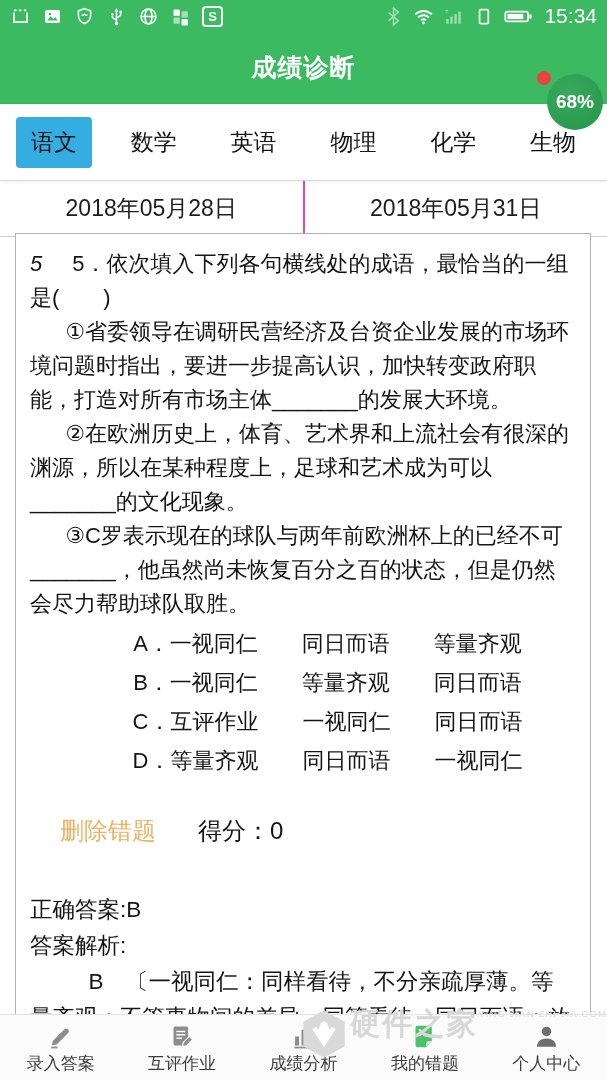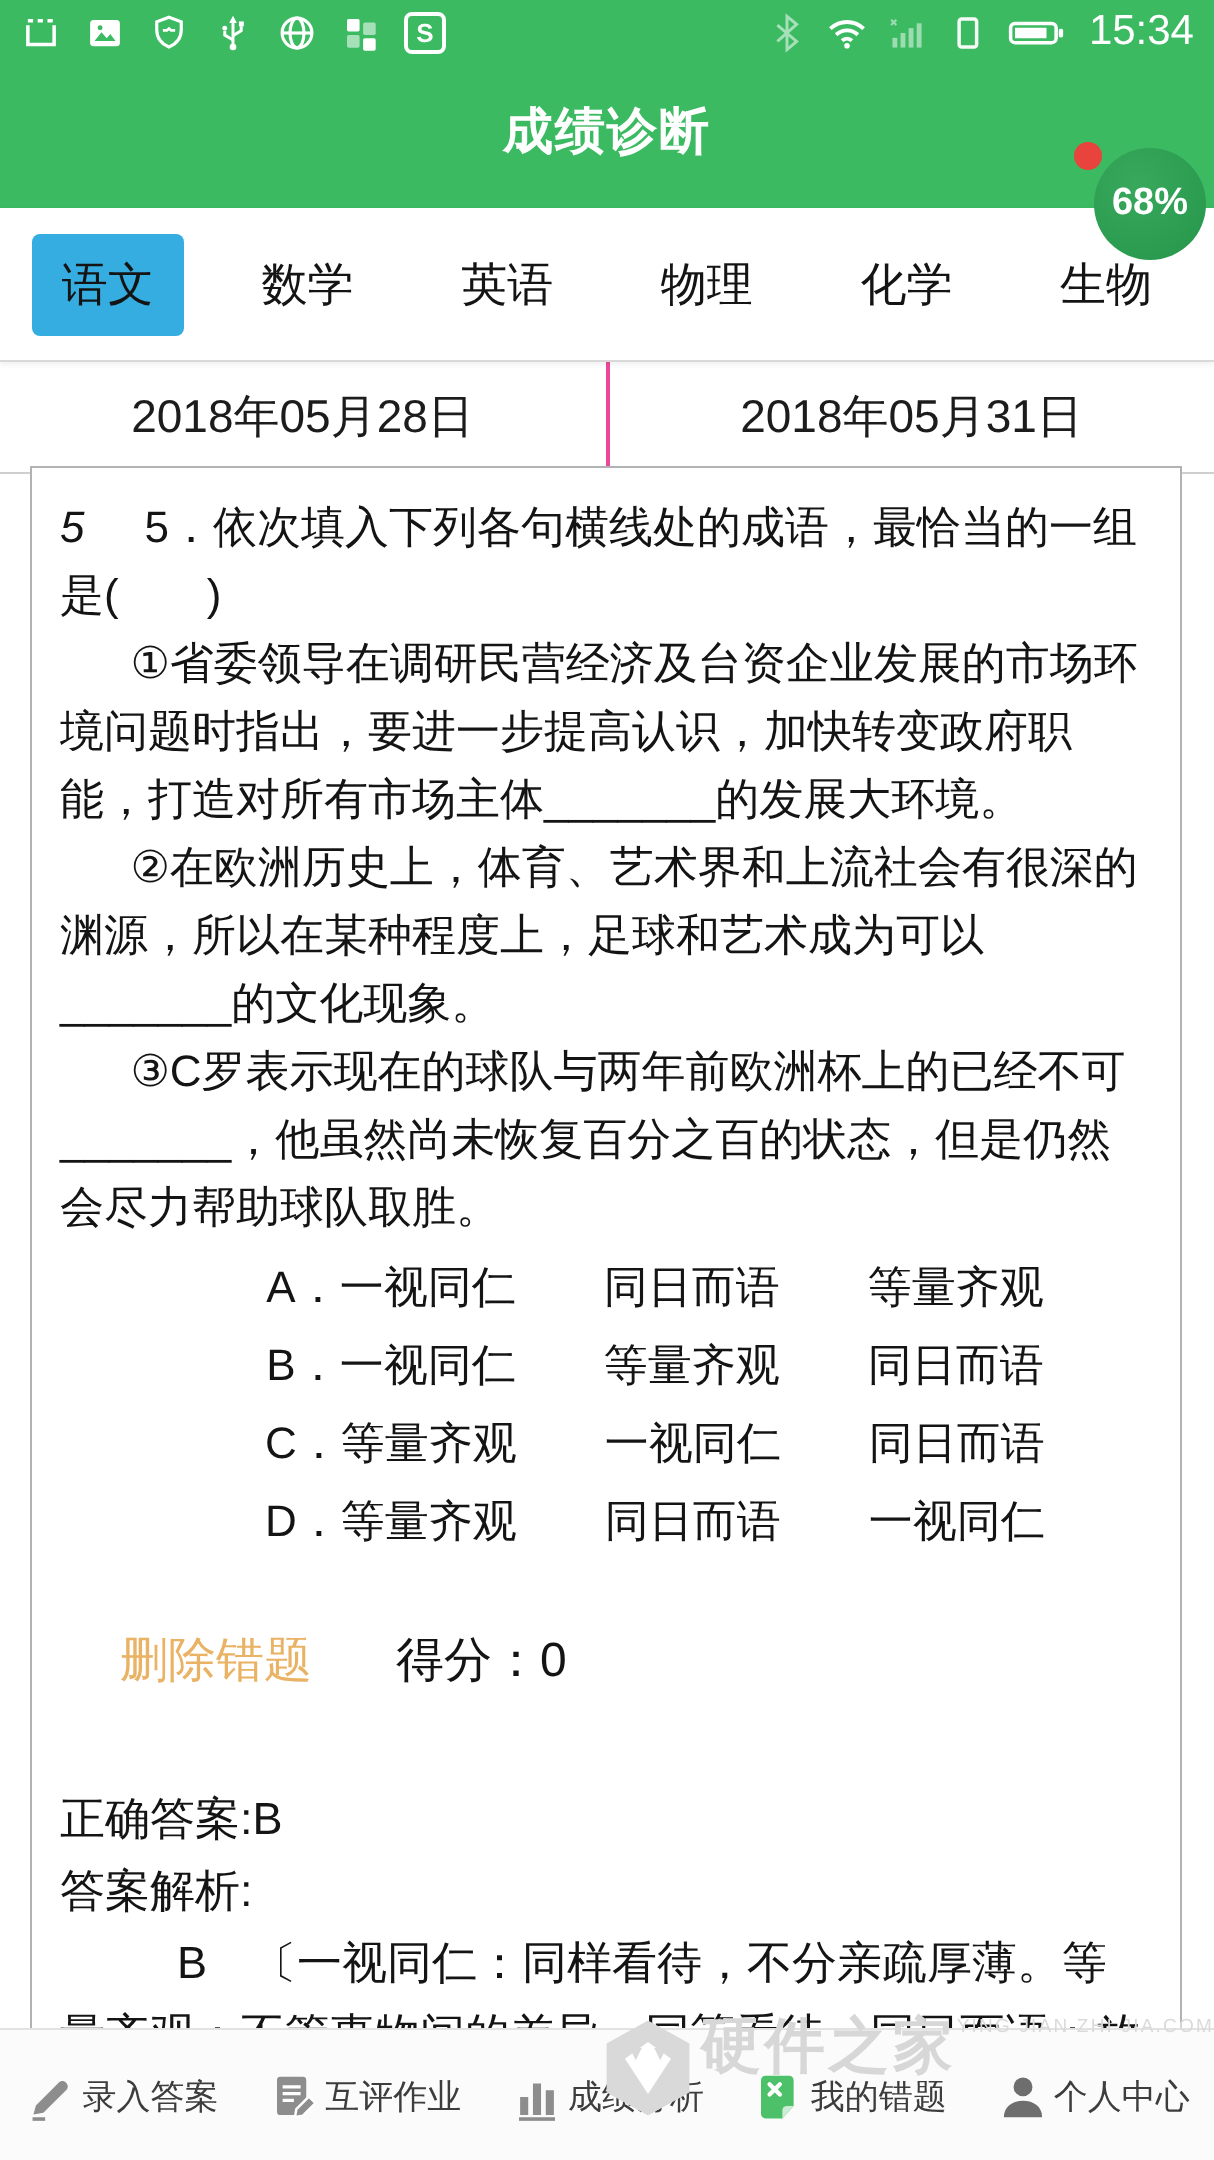--- a/index.html
+++ b/index.html
@@ -22,21 +22,20 @@
     width:17px;height:17px;border:2px solid #fff;border-radius:4px;color:#fff;
     font-weight:bold;font-size:13px;line-height:17px;text-align:center;
   }
   .sb-time{font-size:21px;color:#fff;margin-left:2px;}
 
   
   .app-header{height:72px;background:#3bba62;position:relative;}
   .page-title{
     text-align:center;line-height:70px;color:#fff;font-size:25px;font-weight:bold;
     letter-spacing:1px;
-    font-family:Liberation Serif, serif;
   }
   .score-badge{
     position:absolute;right:4px;top:42px;width:56px;height:56px;border-radius:50%;
     background:radial-gradient(circle at 38% 32%,#38a95c 0%,#2d9e52 55%,#27954b 100%);
     color:#fff;font-size:19px;font-weight:bold;display:flex;align-items:center;
     justify-content:center;z-index:3;
   }
   .notif-dot{
     position:absolute;right:56px;top:39px;width:14px;height:14px;border-radius:50%;
     background:#e8433c;z-index:4;
@@ -80,21 +79,21 @@
   .answer-block{margin-top:44px;font-size:22.5px;line-height:36px;}
   .answer-block>div{white-space:nowrap;}
   .analysis{margin:0;text-indent:2.6em;line-height:36px;}
 
   
   .bottom-nav{
     position:absolute;left:0;right:0;bottom:0;height:65px;background:#fbfbfb;
     border-top:1px solid #e2e2e2;display:flex;z-index:10;
   }
   .nav-item{
-    flex:1;display:flex;flex-direction:row;align-items:center;
+    flex:1;display:flex;flex-direction:column;align-items:center;
     justify-content:center;gap:2px;cursor:pointer;padding-top:2px;
   }
   .nav-icon{width:27px;height:27px;display:block;}
   .nav-label{font-size:17px;color:#3d3d3d;white-space:nowrap;}
 
   
   .watermark{
     position:absolute;right:0;top:-7px;display:flex;align-items:flex-start;
     gap:3px;z-index:12;pointer-events:none;
   }
@@ -197,21 +196,21 @@
   </div>
 
   <div class="content-panel">
     <p class="stem"><span class="qnum">5</span><span>5．依次填入下列各句横线处的成语，最恰当的一组是(　　)</span></p>
     <p class="clause">①省委领导在调研民营经济及台资企业发展的市场环境问题时指出，要进一步提高认识，加快转变政府职能，打造对所有市场主体_______的发展大环境。</p>
     <p class="clause">②在欧洲历史上，体育、艺术界和上流社会有很深的渊源，所以在某种程度上，足球和艺术成为可以_______的文化现象。</p>
     <p class="clause">③C罗表示现在的球队与两年前欧洲杯上的已经不可_______，他虽然尚未恢复百分之百的状态，但是仍然会尽力帮助球队取胜。</p>
     <div class="options">
       <div class="opt">A．一视同仁　　同日而语　　等量齐观</div>
       <div class="opt">B．一视同仁　　等量齐观　　同日而语</div>
-      <div class="opt">C．等量齐观　　一视同仁　　同日而语</div>
+      <div class="opt">C．互评作业　　一视同仁　　同日而语</div>
       <div class="opt">D．等量齐观　　同日而语　　一视同仁</div>
     </div>
     <div class="score-row">
       <span class="delete-btn">删除错题</span>
       <span class="score">得分：0</span>
     </div>
     <div class="answer-block">
       <div>正确答案:B</div>
       <div>答案解析:</div>
       <p class="analysis">B　〔一视同仁：同样看待，不分亲疏厚薄。等量齐观：不管事物间的差异，同等看待。同日而语：放在同一时间谈论，指相提并论(多用于否定式)。“等量齐观”只指对事物不能指对待人或其他动物。“一视同仁”主要是指对待人或其他动物，但也能指对其他“事”“物”。“同日而语”指同一事物在不同时间比较，把不同的人或不同的事放在一起谈论或看待。〕</p>

